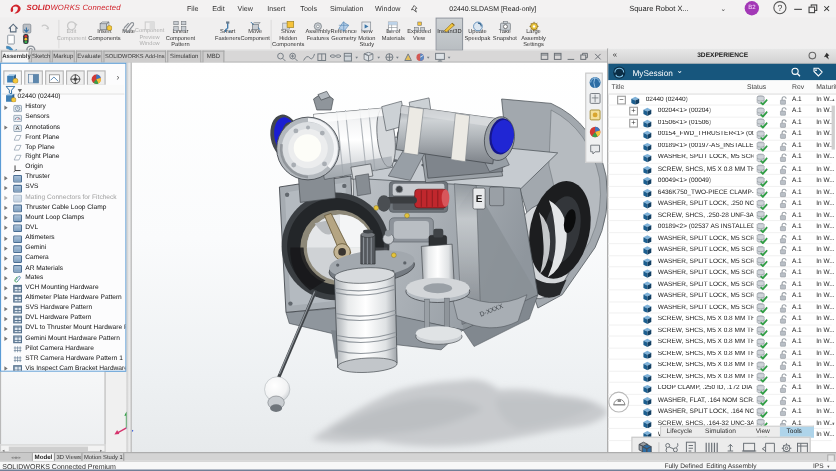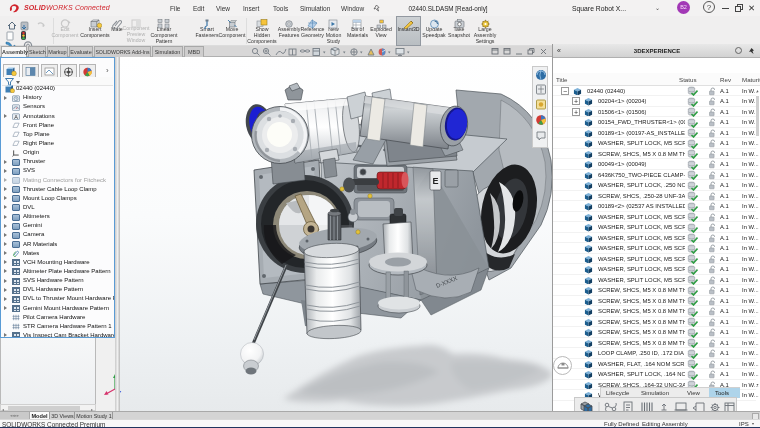--- a/index.html
+++ b/index.html
@@ -740,20 +740,36 @@
 <div class="abs" id="splitter"></div>
 <div class="abs" id="rightpanel">
   <div id="rphead">
     <div class="abs" style="left:4px;top:3px;font-size:7px;color:#333">«</div>
     <div class="abs" style="left:0;top:3.5px;width:208px;text-align:center;font-size:6px;font-weight:bold;color:#222">3DEXPERIENCE</div>
     <div class="abs" style="left:182px;top:3px;width:7px;height:7px;border:1px solid #666;border-radius:50%"></div>
     <svg class="abs" style="left:194px;top:3px" width="8" height="8" viewBox="0 0 8 8">
         <path d="M4.5 1 L7 3.5 L5.5 4 L6.5 7 L3.5 4.5 L2 5 Z" fill="#333"></path>
       </svg>
   </div>
+  <div id="rpblue">
+    <svg class="abs" style="left:4px;top:1.5px" width="12" height="12" viewBox="0 0 12 12">
+        <circle cx="6" cy="6" r="5.5" fill="#0b2d45"></circle>
+        <path d="M2 6 a4 4 0 0 1 8 0 M3 8 a3 2 0 0 0 6 0" stroke="#7fc3e8" stroke-width="1" fill="none"></path>
+      </svg>
+    <div class="abs" style="left:22px;top:3.5px;font-size:7.5px;color:#fff">MySession</div>
+    <div class="abs" style="left:62px;top:2px;font-size:7px;color:#fff">⌄</div>
+    <svg class="abs" style="left:166px;top:3px" width="9" height="9" viewBox="0 0 9 9">
+        <circle cx="3.8" cy="3.8" r="2.8" fill="none" stroke="#fff" stroke-width="1"></circle>
+        <path d="M6 6 l2.3 2.3" stroke="#fff" stroke-width="1.2"></path>
+      </svg>
+    <svg class="abs" style="left:186px;top:3px" width="9" height="9" viewBox="0 0 9 9">
+        <path d="M1 1 h4 l3.5 3.5 -3.5 3.5 -4-4 Z" fill="none" stroke="#fff" stroke-width="1"></path>
+        <circle cx="2.8" cy="2.8" r="0.8" fill="#fff"></circle>
+      </svg>
+  </div>
   <div id="rpcolhead">
     <div class="abs" style="left:3px;top:3px;font-size:6.2px;color:#444">Title</div>
     <div class="abs" style="left:126px;top:3px;font-size:6.2px;color:#444">Status</div>
     <div class="abs" style="left:167px;top:3px;font-size:6.2px;color:#444">Rev</div>
     <div class="abs" style="left:189px;top:3px;font-size:6.2px;color:#444">Maturit</div>
   </div>
   <div id="rrows">
 <div class="rrow" style="top:41.8px">
         <span class="pm" style="left:8px">−</span>
         <svg class="cube" style="left:20px" viewBox="0 0 10 9.5" width="10" height="9.5">

